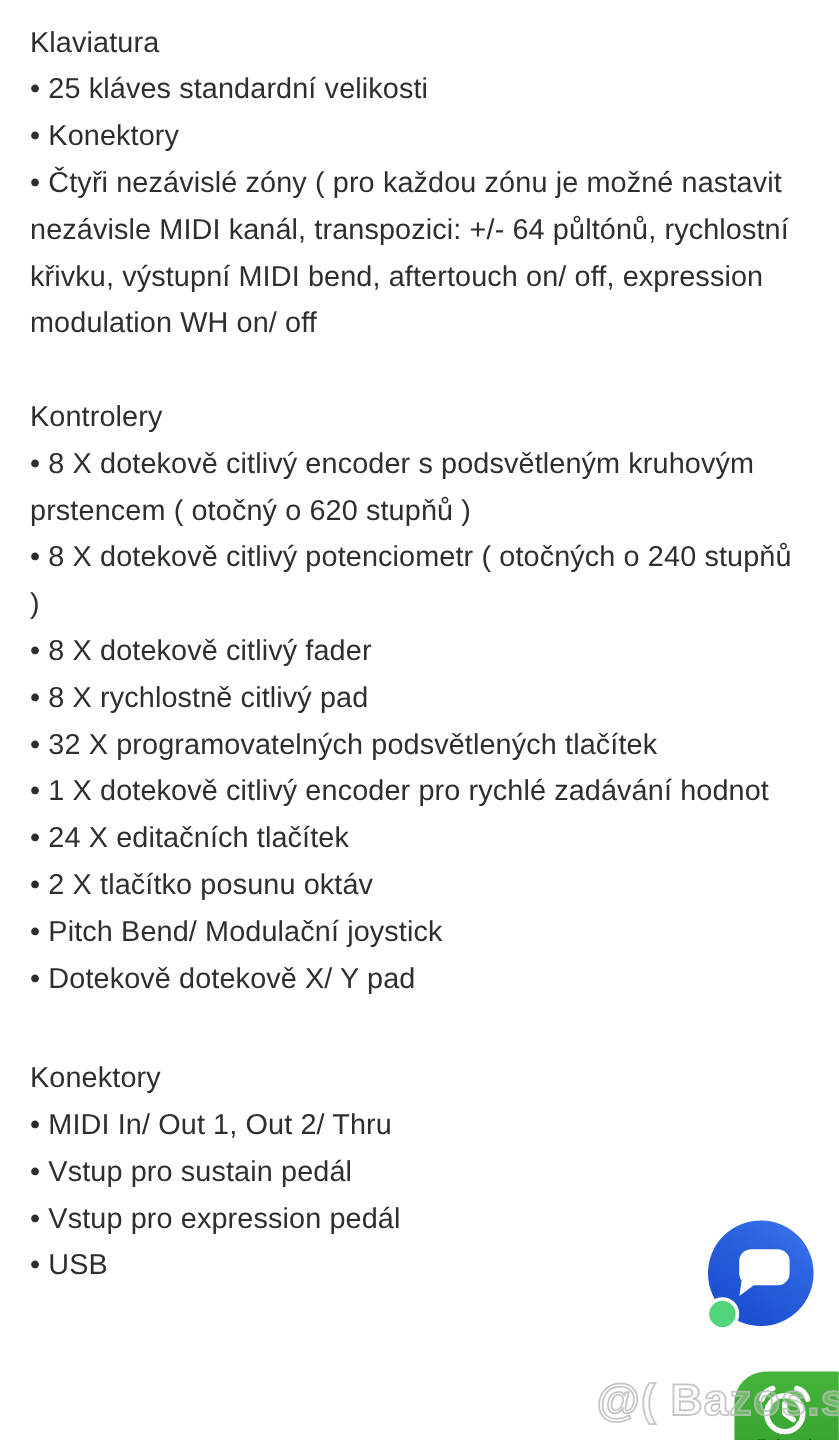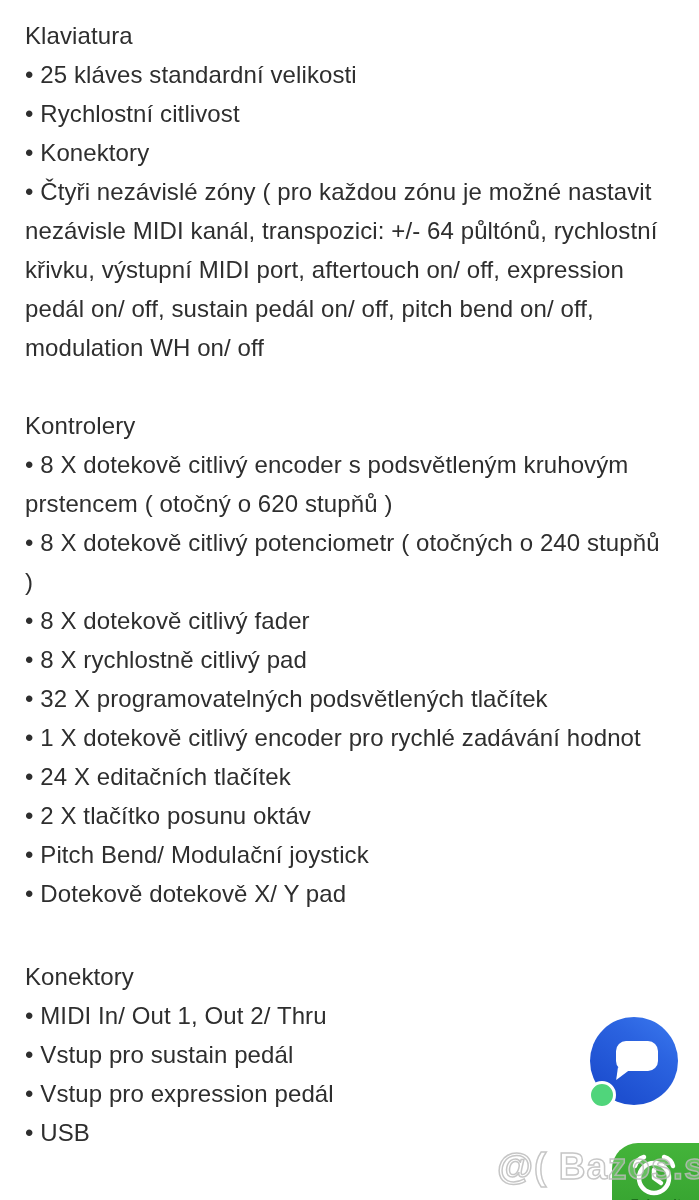--- a/index.html
+++ b/index.html
@@ -112,26 +112,24 @@
 </style>
 </head>
 <body>
 
 <div class="screen">
 
   <div class="doc" id="sections-root">
       <div class="section">
         <div class="line heading">Klaviatura</div>
         <div class="line">• 25 kláves standardní velikosti</div>
-        <div class="line">• Rychlostní citlivost</div>
         <div class="line">• Konektory</div>
         <div class="line">• Čtyři nezávislé zóny ( pro každou zónu je možné nastavit</div>
         <div class="line">nezávisle MIDI kanál, transpozici: +/- 64 půltónů, rychlostní</div>
-        <div class="line">křivku, výstupní MIDI port, aftertouch on/ off, expression</div>
-        <div class="line">pedál on/ off, sustain pedál on/ off, pitch bend on/ off,</div>
+        <div class="line">křivku, výstupní MIDI bend, aftertouch on/ off, expression</div>
         <div class="line">modulation WH on/ off</div>
       </div>
       <div class="section">
         <div class="line heading">Kontrolery</div>
         <div class="line">• 8 X dotekově citlivý encoder s podsvětleným kruhovým</div>
         <div class="line">prstencem ( otočný o 620 stupňů )</div>
         <div class="line">• 8 X dotekově citlivý potenciometr ( otočných o 240 stupňů</div>
         <div class="line">)</div>
         <div class="line">• 8 X dotekově citlivý fader</div>
         <div class="line">• 8 X rychlostně citlivý pad</div>

